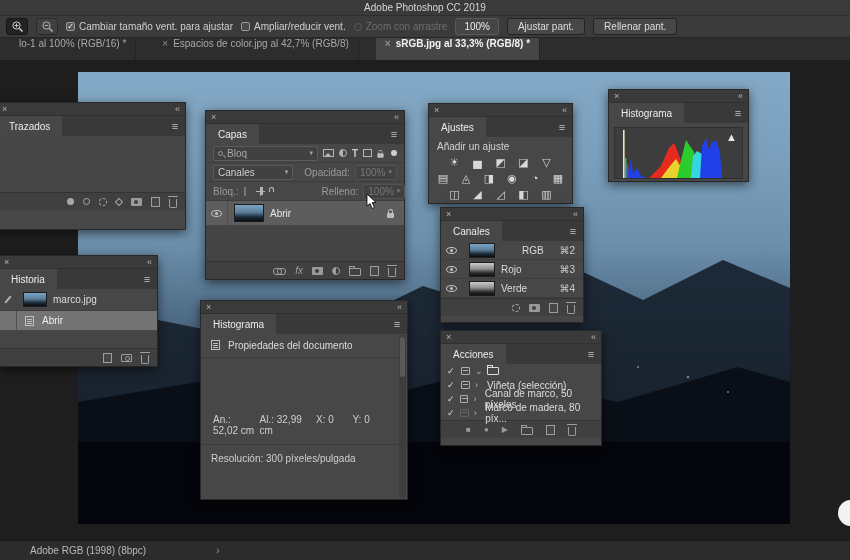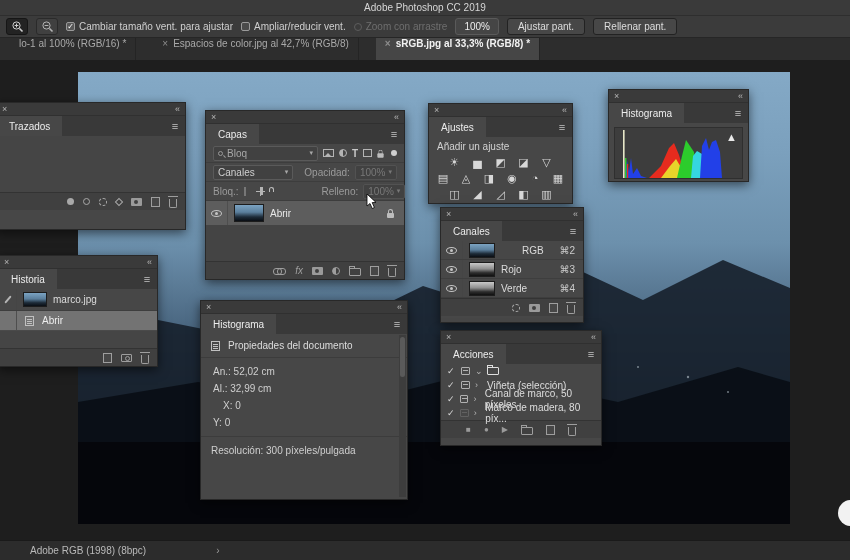--- a/index.html
+++ b/index.html
@@ -103,21 +103,21 @@
   #ajustes { left:428px; top:103px; width:145px; height:101px; }
   #histograma { left:608px; top:89px; width:141px; height:93px; }
   #canales { left:440px; top:207px; width:144px; height:116px; }
   #propiedades { left:200px; top:300px; width:208px; height:200px; }
   #acciones { left:440px; top:330px; width:162px; height:116px; }
 
   .aj-grid { padding:2px 6px 6px; display:flex; flex-direction:column; gap:3px; }
   .aj-row { display:flex; justify-content:center; gap:9px; color:#d8d8d8; font-size:11px; }
   .aj-row span { width:14px; text-align:center; }
 
-  .prop-grid { display:grid; grid-template-columns:1fr; gap:6px 4px; padding:8px 12px; color:#cfcfcf; }
+  .prop-grid { display:grid; grid-template-columns:1fr 1fr 1fr 1fr; gap:6px 4px; padding:8px 12px; color:#cfcfcf;margin-top:48px; }
   .scrollbar { position:absolute; right:1px; top:34px; bottom:2px; width:7px; background:#3d3d3d; }
   .scrollbar::after { content:""; position:absolute; left:1px; top:2px; width:5px; height:40px; border-radius:3px; background:#5a5a5a; }
 
   .act-row { display:flex; align-items:center; gap:5px; height:14px; padding:0 6px; color:#dedede; }
   .check { color:#d8d8d8; font-size:9px; width:9px; }
   .disc { color:#b5b5b5; font-size:9px; width:7px; }
 
   .hist-chart { margin:4px 5px 5px; height:52px; background:#3d3d3d; border:1px solid #2f2f2f; position:relative; }
   .warn { position:absolute; right:5px; top:3px; color:#e9e9e9; font-size:11px; }
 
@@ -417,21 +417,21 @@
 
 <div class="panel" id="propiedades">
   <div class="ptitle">
     <span>×</span>
     <span>«</span>
   </div>
   <div class="ptabs">
     <span class="ptab">Histograma</span>
     <span class="pmenu">≡</span>
   </div>
-  <div style="display:flex;align-items:flex-end;gap:8px;padding:6px 10px;border-bottom:1px solid #3c3c3c;color:#dcdcdc;">
+  <div style="display:flex;align-items:flex-start;gap:8px;padding:6px 10px;border-bottom:1px solid #3c3c3c;color:#dcdcdc;">
     <span class="i-doc"></span>
     <span>Propiedades del documento</span>
   </div>
   <div class="prop-grid">
     <span><span>An.:</span> <span>52,02 cm</span></span>
     <span><span>Al.:</span> <span>32,99 cm</span></span>
     <span style="padding-left:10px;"><span>X:</span> <span>0</span></span>
     <span><span>Y:</span> <span>0</span></span>
   </div>
   <div style="border-top:1px solid #3c3c3c;padding:8px 10px;color:#cfcfcf;">

